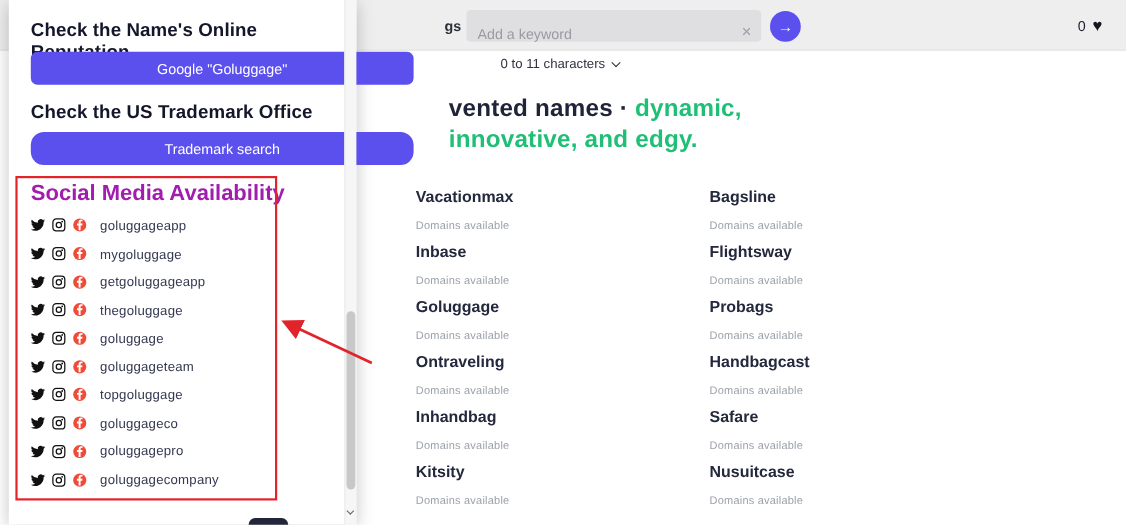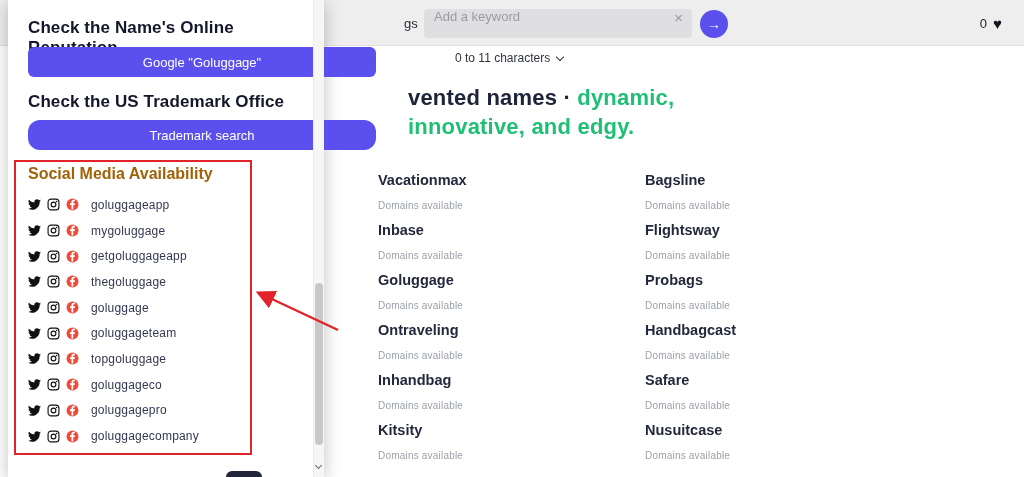--- a/index.html
+++ b/index.html
@@ -8,25 +8,25 @@
     position:relative; overflow:hidden; background:#ffffff;
     font-family:"Liberation Sans", sans-serif; color:#20243a;
   }
 
   
   .topbar {
     position:absolute; left:0; top:0; width:1024px; height:46px;
     background:#eeeeee; border-bottom:1px solid #e2e2e2; z-index:1;
   }
   .chip-frag {
-    position:absolute; left:404px; top:16px; font-size:13px; font-weight:normal; color:#2c2f3a; z-index:2;
+    position:absolute; left:404px; top:16px; font-size:13px; font-weight:bold; color:#2c2f3a; z-index:2;
   }
   .keyword-box {
     position:absolute; left:424px; top:9px; width:268px; height:29px;
-    background:#dfdfe1; border-radius:4px; display:flex; align-items:flex-start; z-index:2;
+    background:#dfdfe1; border-radius:4px; display:flex; align-items:flex-end; z-index:2;
   }
   .keyword-box input {
     flex:1; border:none; background:transparent; outline:none;
     font-family:"Liberation Sans", sans-serif; font-size:13px; color:#3a3d4a; padding:0 8px 0 10px;
   }
   .keyword-box input::placeholder { color:#9a9aa2; }
   .clear-x { font-size:15px; color:#9b9ba3; padding:0 9px 0 2px; cursor:pointer; }
   .submit-btn {
     position:absolute; left:700px; top:10px; width:28px; height:28px; border-radius:50%;
     background:var(--accent-purple, #5b50ee); color:#fff; display:flex; align-items:center; justify-content:center;
@@ -64,21 +64,21 @@
   .panel {
     position:absolute; left:8px; top:0; width:316px; height:477px; background:#ffffff;
     box-shadow:0 3px 16px rgba(0,0,0,.25); z-index:5;
   }
   .panel-title { position:absolute; left:20px; font-size:17px; font-weight:bold; color:#14162a; letter-spacing:.1px; }
   .panel-btn {
     position:absolute; left:20px; width:348px; height:30px; border:none; border-radius:6px;
     background:var(--accent-purple, #5b50ee); color:#ffffff; font-family:"Liberation Sans", sans-serif;
     font-size:13px; cursor:pointer;
   }
-  .social-title { position:absolute; left:20px; top:165px; font-size:16px; font-weight:bold; color:#a16207; }
+  .social-title { position:absolute; left:20px; top:165px; font-size:20px; font-weight:bold; color:#a21caf; }
   .social-list { position:absolute; left:20px; top:192px; display:flex; flex-direction:column; }
   .social-row { height:25.7px; display:flex; align-items:center; gap:6px; cursor:pointer; }
   .social-row svg { width:13px; height:13px; display:block; }
   .social-handle { font-size:12px; color:#343850; margin-left:6px; letter-spacing:.2px;text-align:right; }
 
   .scrollbar {
     position:absolute; right:0; top:0; width:11px; height:100%;
     background:#f6f6f6; border-left:1px solid #ebebeb;
   }
   .scroll-thumb { position:absolute; left:1px; top:283px; width:8px; height:162px; background:#c8c8c8; border-radius:4px; cursor:pointer; }

